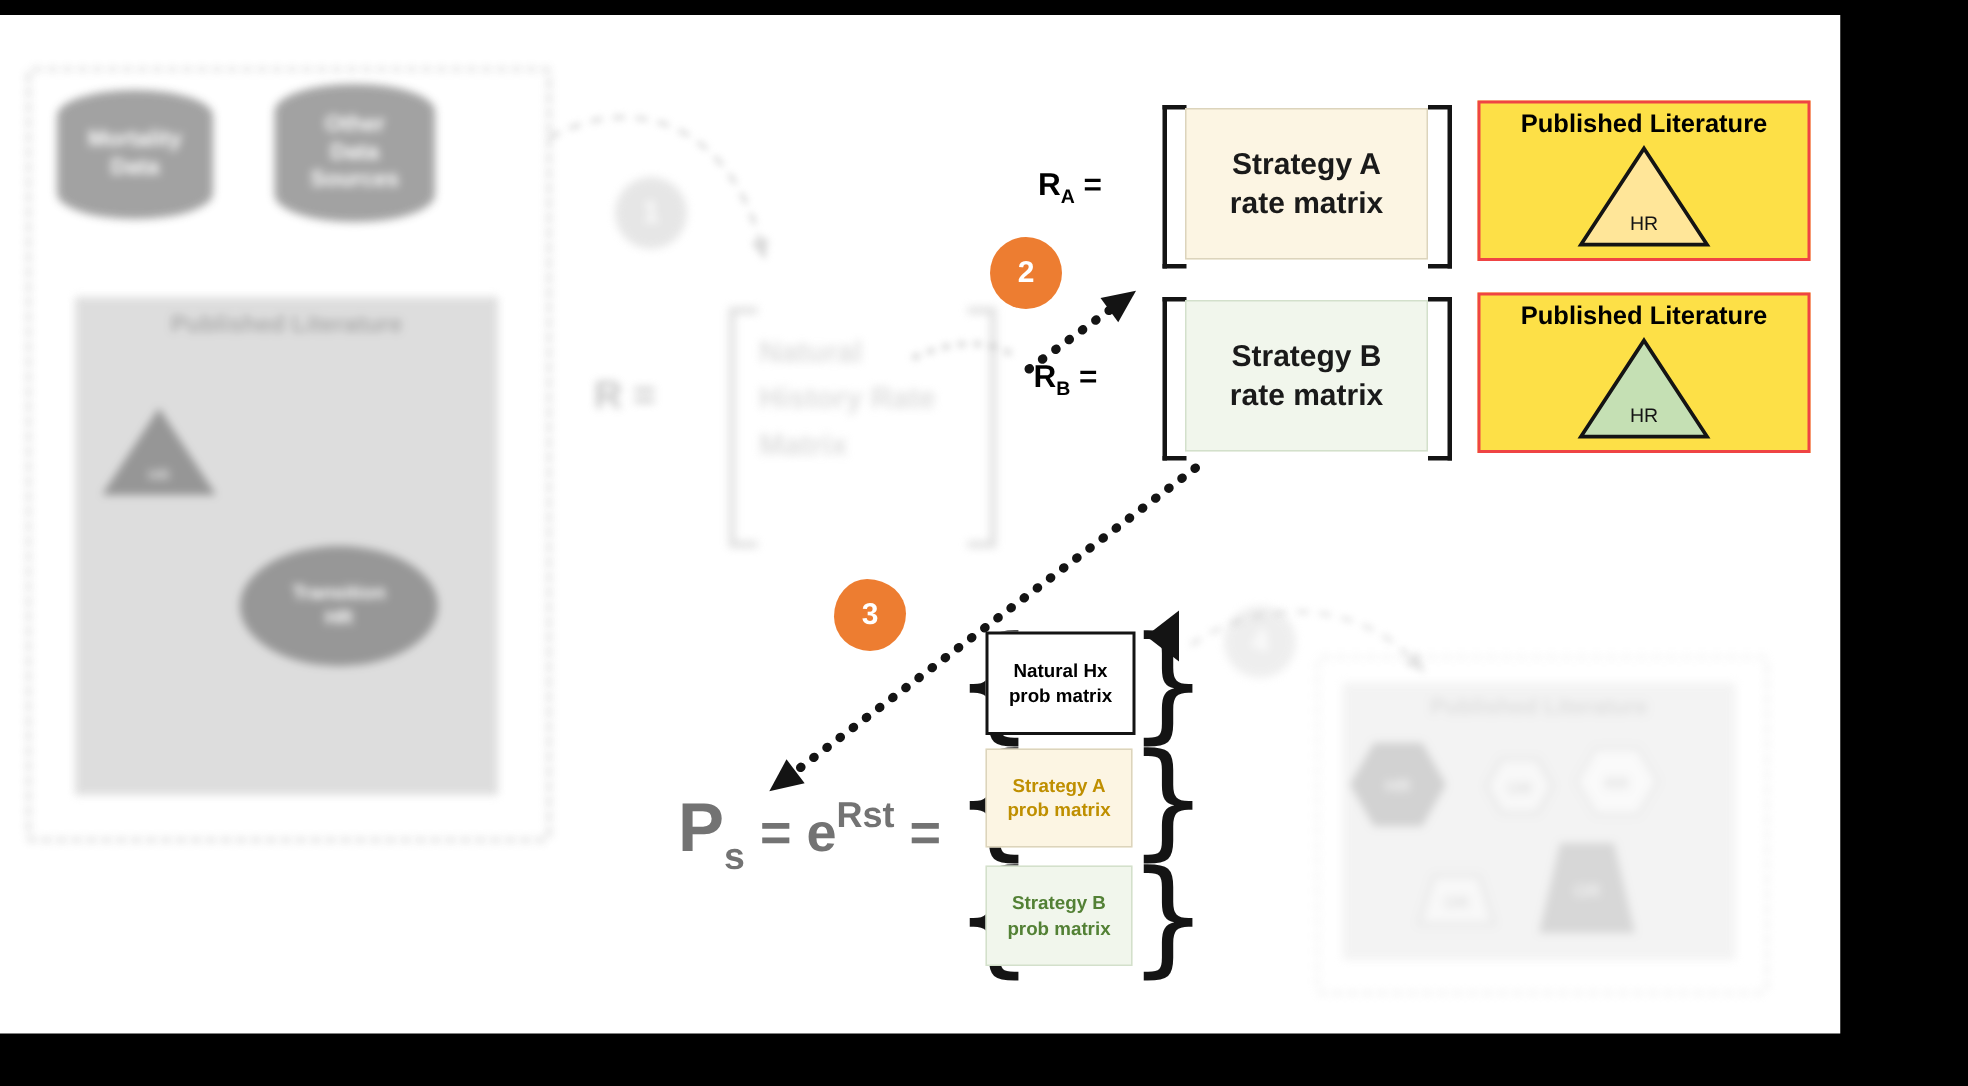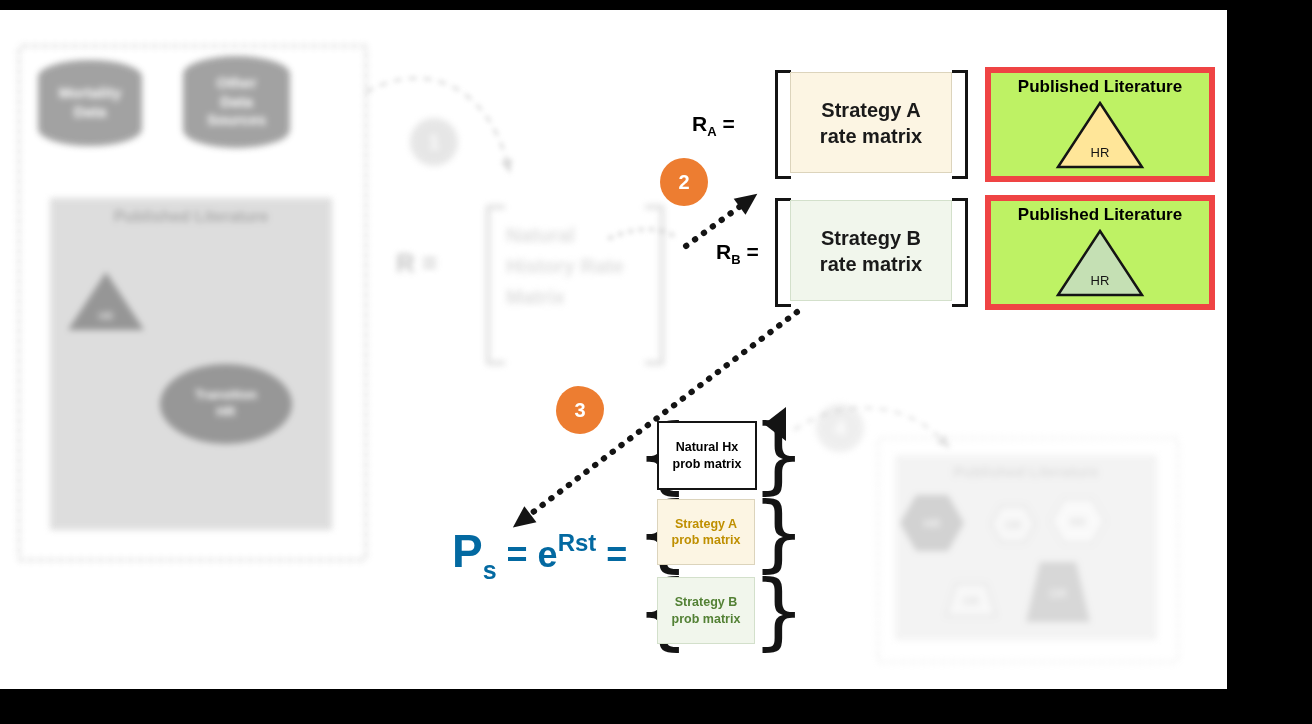--- a/index.html
+++ b/index.html
@@ -40,27 +40,27 @@
   .gray-badge{background:#d6d6d6;}
 
   .rlabel{font-size:21px;font-weight:bold;color:#000;}
   .rsub{font-size:13px;}
 
   .sbox{display:flex;align-items:center;justify-content:center;text-align:center;
         font-weight:bold;font-size:20px;line-height:1.3;color:#1a1a1a;}
   .creambox{background:#FCF5E3;border:1px solid #DCD4BC;}
   .greenbox{background:#F1F6EC;border:1px solid #D3E0CB;}
 
-  .publit{background:#bef264;border:6px solid #ef4444;}
+  .publit{background:#fde047;border:2px solid #ef4444;}
   .pl-title{font-weight:bold;font-size:17px;text-align:center;margin-top:4px;color:#000;}
   .hr-text{font-size:13px;fill:#141414;text-anchor:middle;font-family:"Liberation Sans",sans-serif;}
   .svgtext-white{fill:#dcdcdc;font-size:10px;text-anchor:middle;font-weight:bold;font-family:"Liberation Sans",sans-serif;}
   .svgtext-gray{fill:#b3b3b3;font-size:11px;text-anchor:middle;font-weight:bold;font-family:"Liberation Sans",sans-serif;}
 
-  .formula{color:#0369a1;}
+  .formula{color:#737373;}
   .f-p{font-size:46px;font-weight:bold;}
   .f-sub{font-size:25px;font-weight:bold;vertical-align:-12px;}
   .f-mid{font-size:36px;font-weight:bold;}
   .f-sup{font-size:24px;font-weight:bold;vertical-align:16px;}
 
   .brace{font-family:"DejaVu Sans",sans-serif;font-size:84px;line-height:88px;color:#141414;}
   .pbox{display:flex;align-items:center;justify-content:center;text-align:center;
         font-weight:bold;font-size:12.5px;line-height:1.3;}
   .plain{background:#fff;border:2px solid #141414;color:#000;}
   .cream2{background:#FCF5E3;border:1px solid #DCD4BC;color:#BF8F00;}
@@ -178,21 +178,21 @@
 rate matrix</div>
   <div class="abs brk r" style="left:952px;top:70px;height:103px"></div>
   <div class="abs publit" style="left:985px;top:67px;width:218px;height:103px">
     <div class="pl-title">Published Literature</div>
     <svg width="92" height="72" style="position:absolute;left:63px;top:26px">
       <polygon points="46,4 88,68 4,68" fill="#FFE699" stroke="#141414" stroke-width="2.5"></polygon>
       <text x="46" y="58" class="hr-text">HR</text>
     </svg>
   </div>
 
-  <div class="abs rlabel" style="left:716px;top:240px">
+  <div class="abs rlabel" style="left:689px;top:240px">
     <span>R</span><sub class="rsub">B</sub><span> =</span>
   </div>
   <div class="abs brk l" style="left:775px;top:198px;height:103px"></div>
   <div class="abs sbox greenbox preline" style="left:790px;top:200px;width:160px;height:99px">Strategy B
 rate matrix</div>
   <div class="abs brk r" style="left:952px;top:198px;height:103px"></div>
   <div class="abs publit" style="left:985px;top:195px;width:218px;height:103px">
     <div class="pl-title">Published Literature</div>
     <svg width="92" height="72" style="position:absolute;left:63px;top:26px">
       <polygon points="46,4 88,68 4,68" fill="#C5E0B4" stroke="#141414" stroke-width="2.5"></polygon>

